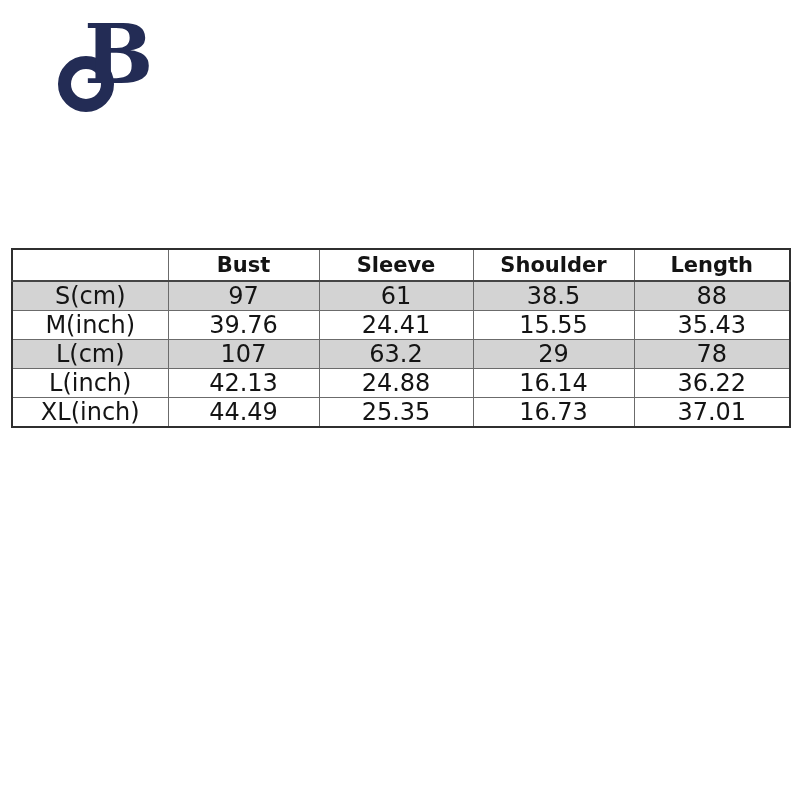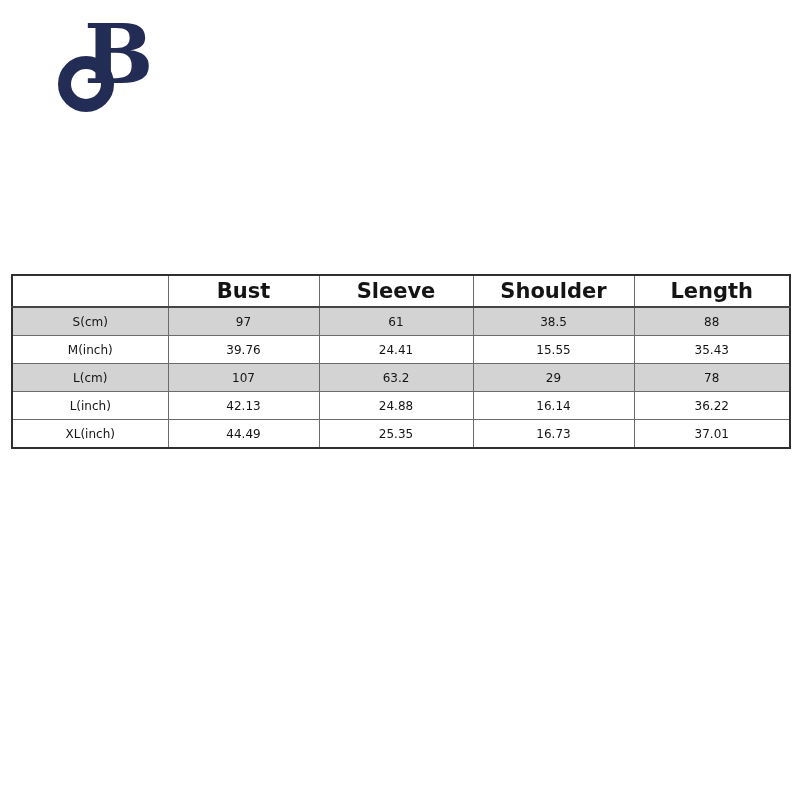--- a/index.html
+++ b/index.html
@@ -59,41 +59,40 @@
   .size-table-wrap {
     position: absolute;
     left: 11px;
     top: 248px;
   }
   table.size-chart {
     border-collapse: collapse;
     table-layout: fixed;
     width: 778px;
     border: 2px solid #2f2f2f;
-    margin-top: 26px;
   }
   table.size-chart th,
   table.size-chart td {
     border: 1px solid #6b6b6b;
     text-align: center;
     vertical-align: middle;
     padding: 0;
     color: #141414;
     font-family: "DejaVu Sans", sans-serif;
   }
   table.size-chart th {
     height: 30px;
     font-size: 21px;
     font-weight: bold;
     background: #ffffff;
     border-bottom: 2px solid #454545;
   }
   table.size-chart td {
     height: 27px;
-    font-size: 12px;
+    font-size: 24px;
     font-weight: normal;
     background: #ffffff;
   }
   table.size-chart tr.shaded td {
     background: #d3d3d3;
   }
 </style>
 </head>
 <body>
 

